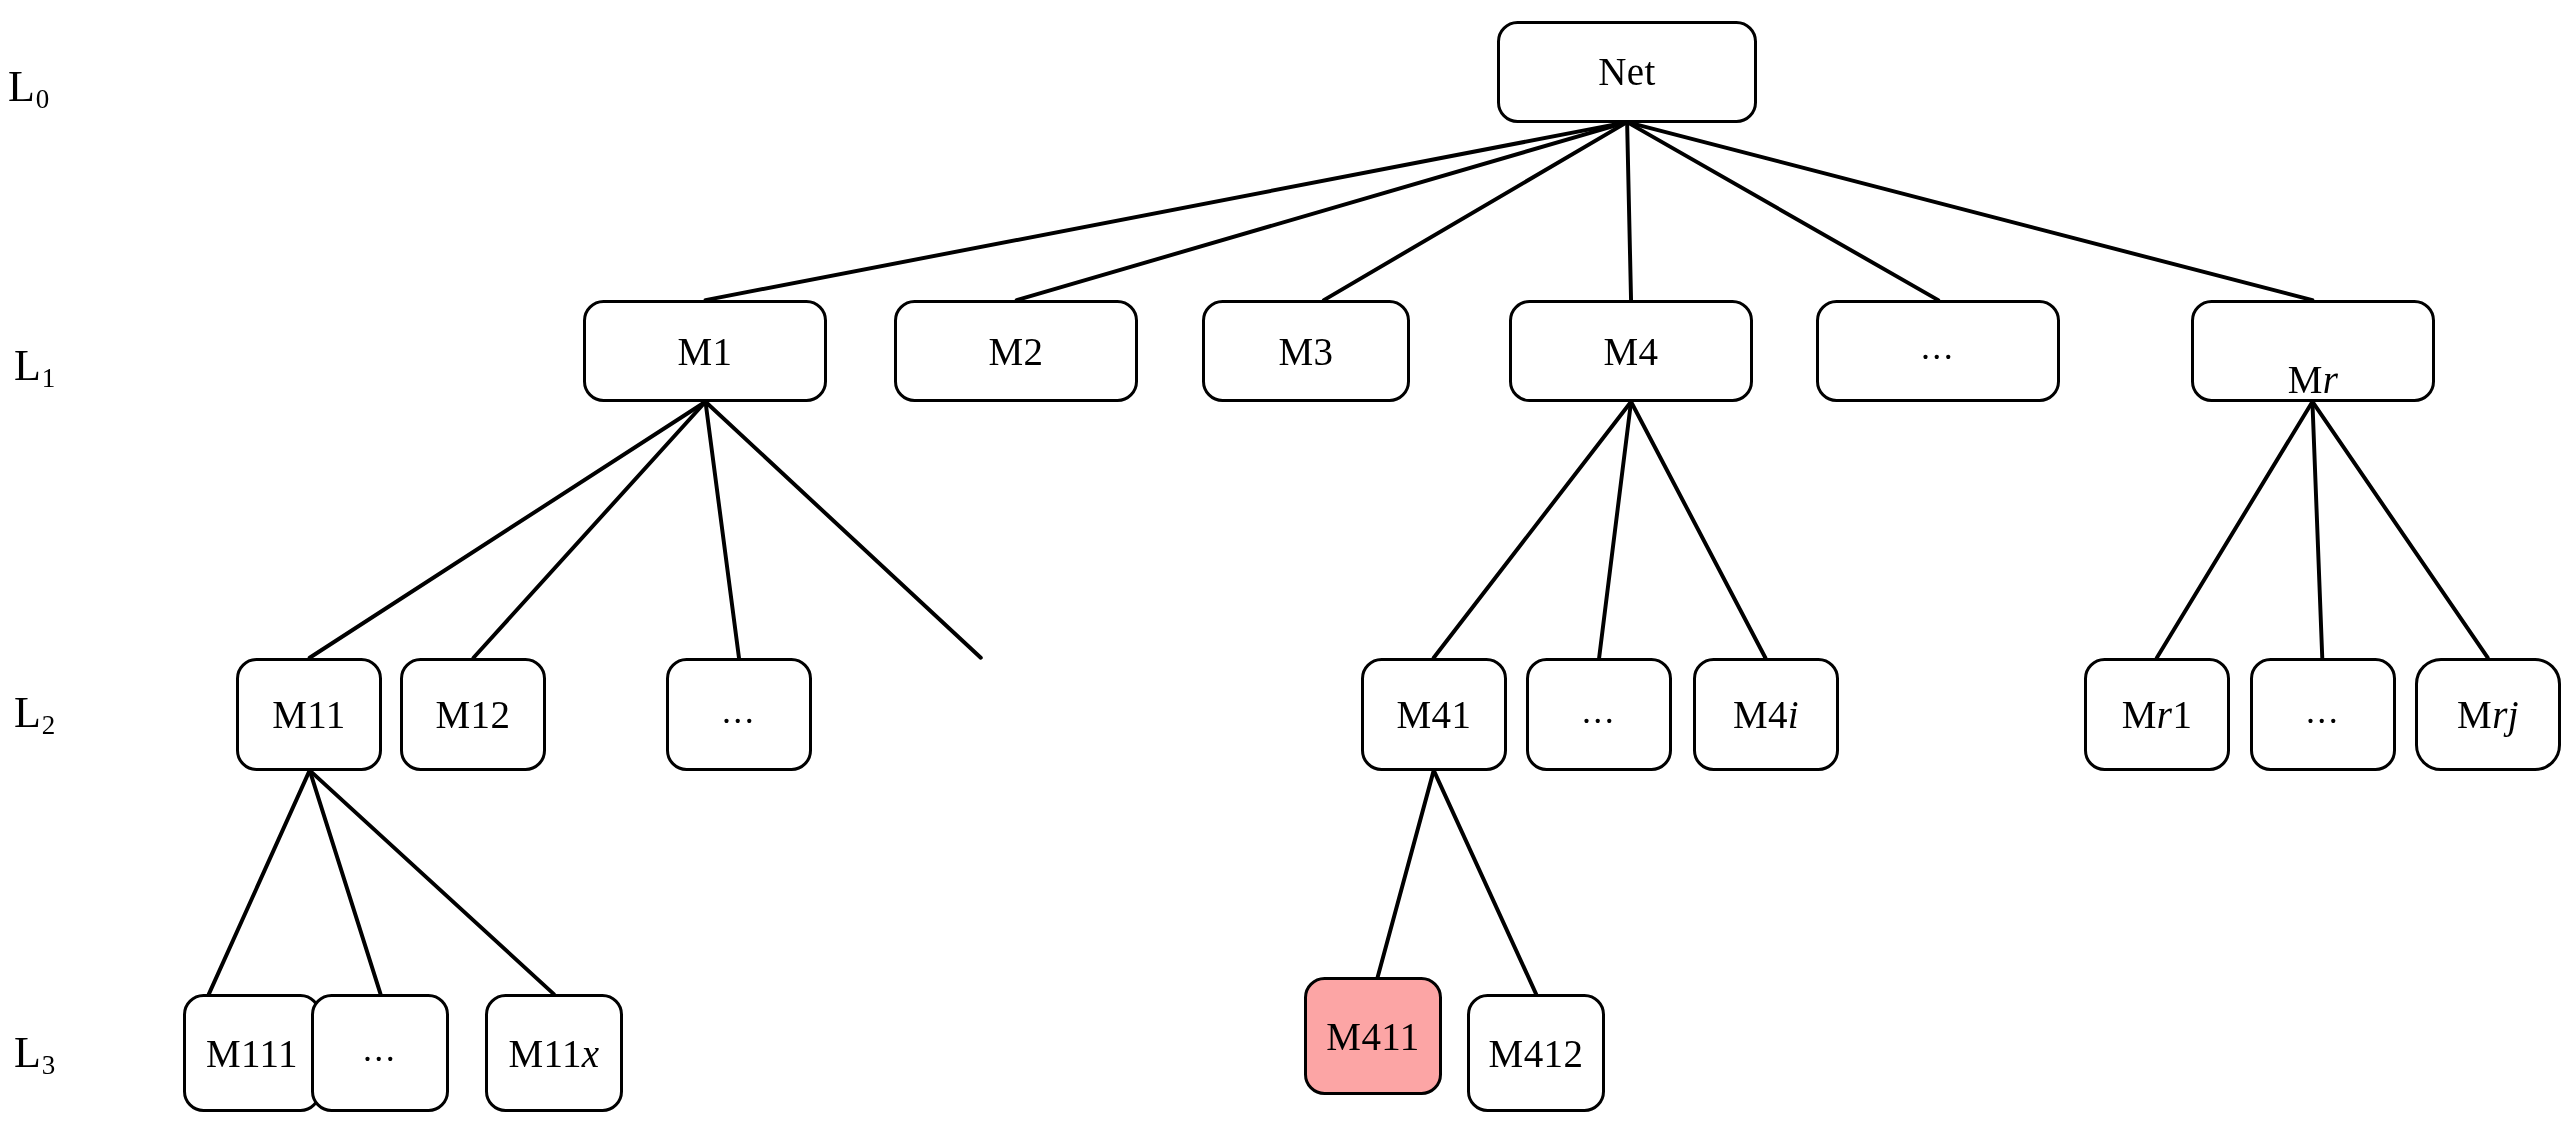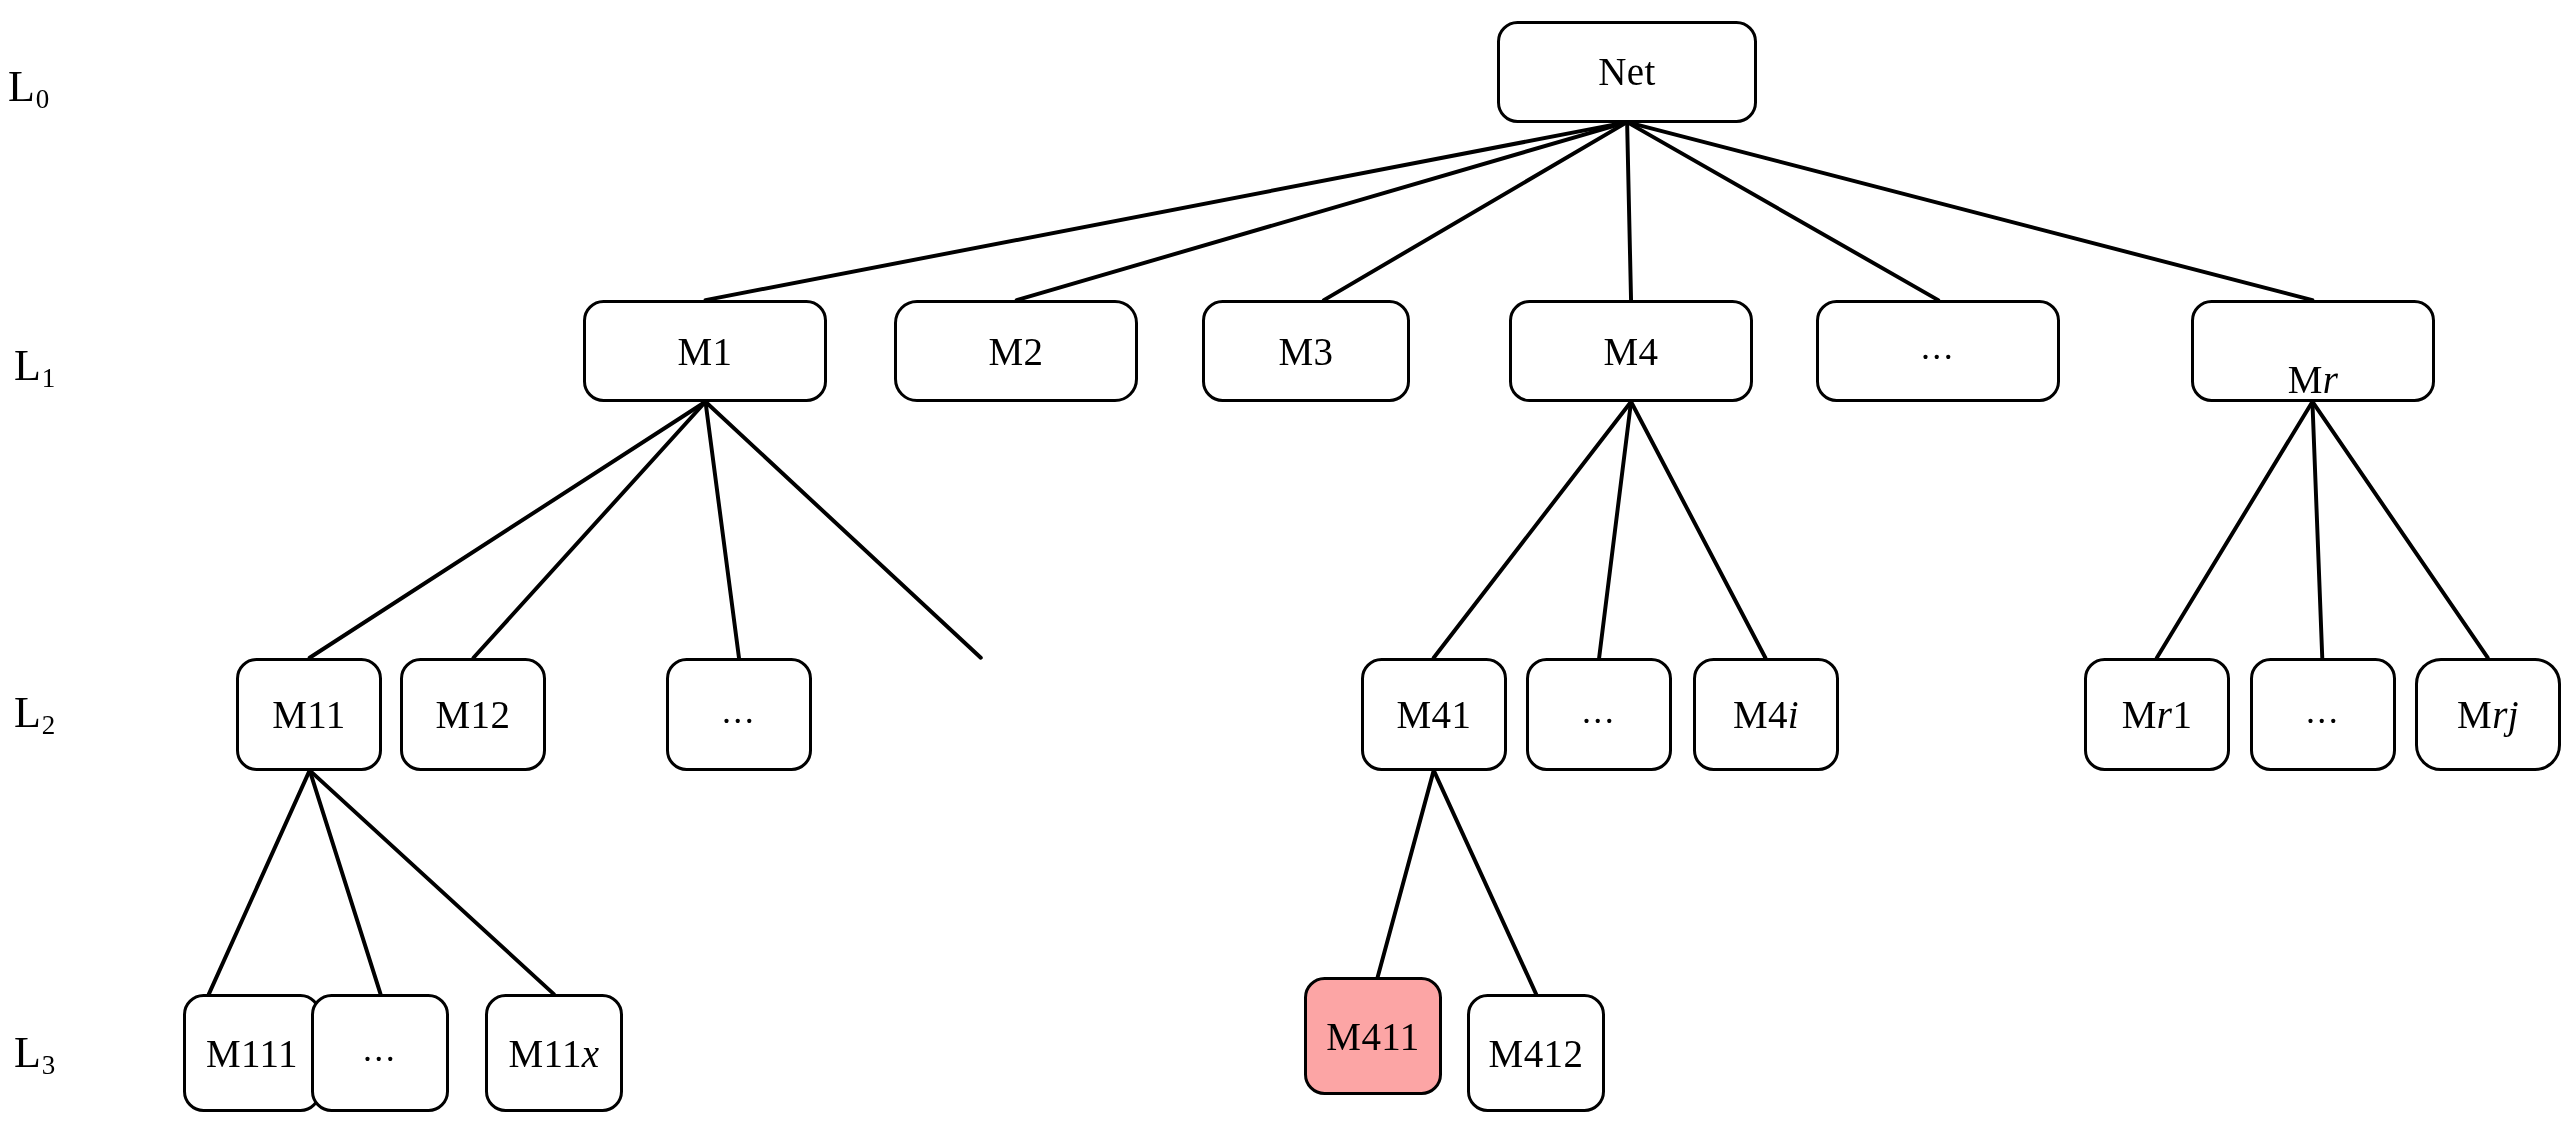--- a/index.html
+++ b/index.html
@@ -90,21 +90,21 @@
       <line x1="392.5" y1="978" x2="702.5" y2="1262" stroke="#000000" stroke-width="5" stroke-linecap="round"></line>
       <line x1="1819.5" y1="978" x2="1742.5" y2="1262" stroke="#000000" stroke-width="5" stroke-linecap="round"></line>
       <line x1="1819.5" y1="978" x2="1949.5" y2="1262" stroke="#000000" stroke-width="5" stroke-linecap="round"></line>
     </svg>
 <div class="node" style="left: 1497px; top: 20.5px; width: 260px; height: 102px; border-color: rgb(0, 0, 0); background: rgb(255, 255, 255);">
       <span><span>Net</span></span>
     </div>
     <div class="node" style="left: 583px; top: 300px; width: 244px; height: 102px; border-color: rgb(0, 0, 0); background: rgb(255, 255, 255);">
       <span><span>M1</span></span>
     </div>
-    <div class="node" style="left: 894px; top: 300px; width: 244px; height: 102px; border-color: rgb(0, 0, 0); background: rgb(255, 255, 255); border-radius: 23px;">
+    <div class="node" style="left: 894px; top: 300px; width: 244px; height: 102px; border-color: rgb(0, 0, 0); background: rgb(255, 255, 255);">
       <span><span>M2</span></span>
     </div>
     <div class="node" style="left: 1202px; top: 300px; width: 208px; height: 102px; border-color: rgb(0, 0, 0); background: rgb(255, 255, 255);">
       <span><span>M3</span></span>
     </div>
     <div class="node" style="left: 1509px; top: 300px; width: 244px; height: 102px; border-color: rgb(0, 0, 0); background: rgb(255, 255, 255);">
       <span><span>M4</span></span>
     </div>
     <div class="node ellipsis" style="left: 1816px; top: 300px; width: 244px; height: 102px; border-color: rgb(0, 0, 0); background: rgb(255, 255, 255);">
       <span><span>...</span></span>

